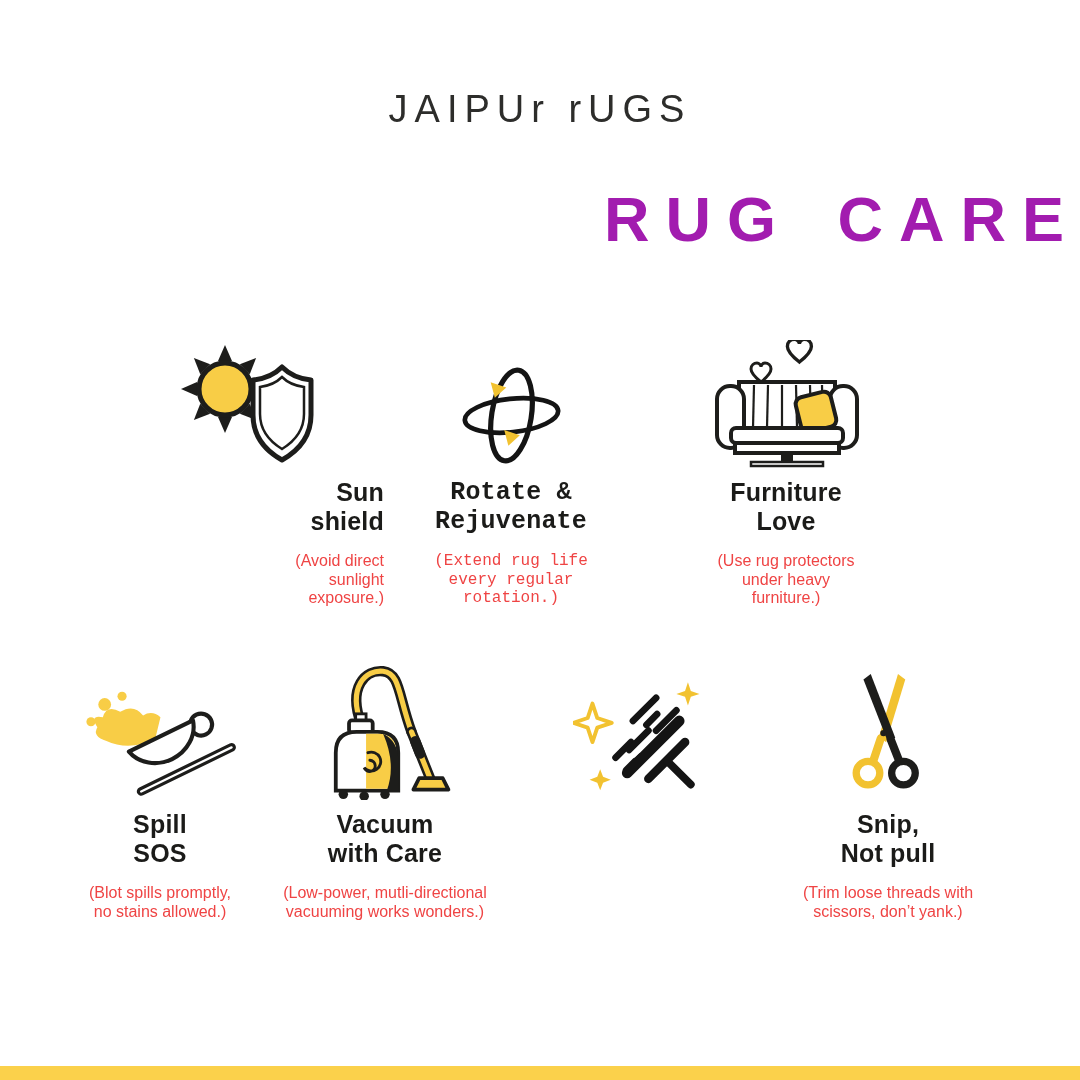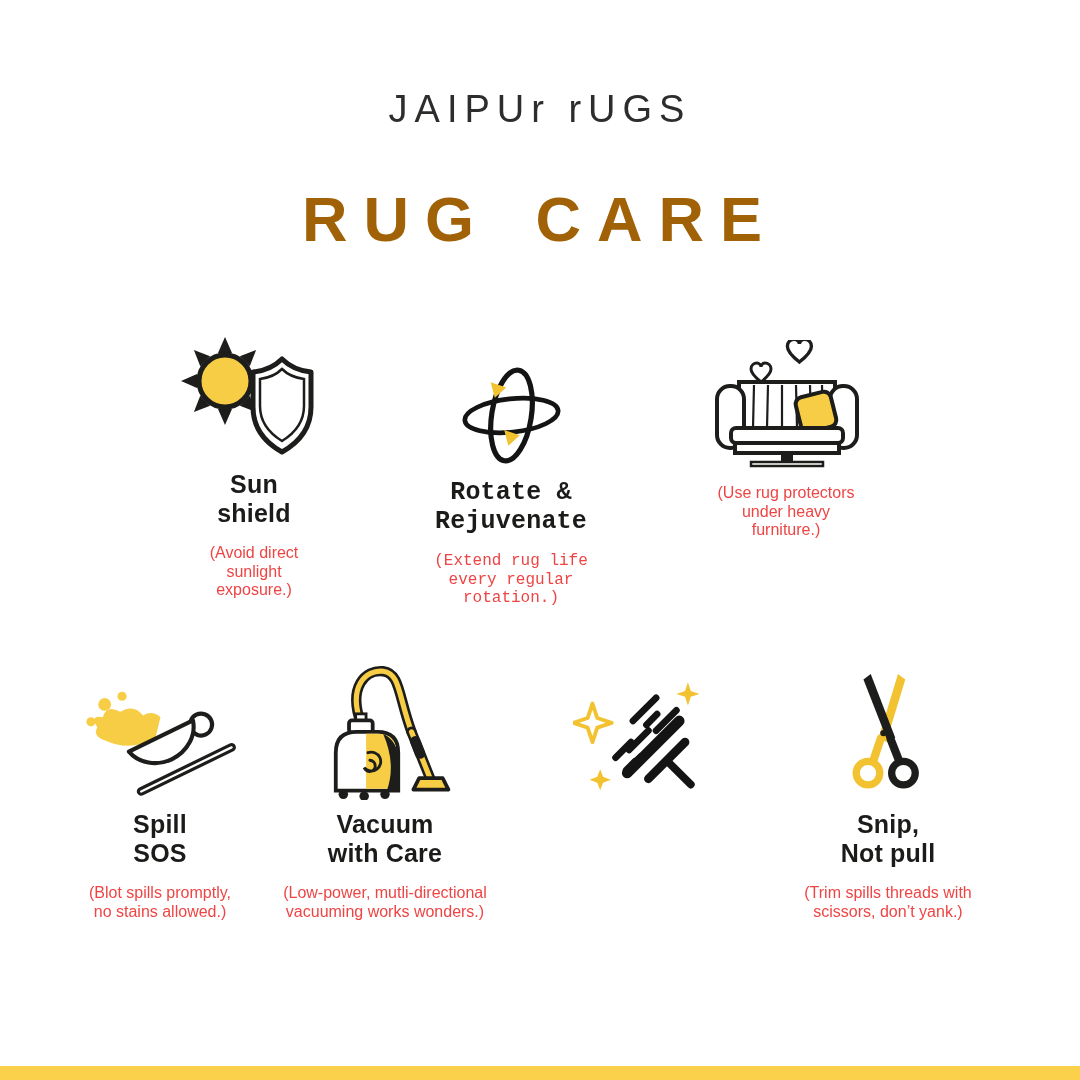--- a/index.html
+++ b/index.html
@@ -7,22 +7,22 @@
     width:1080px;height:1080px;background:#ffffff;
     font-family:"Liberation Sans","DejaVu Sans",sans-serif;
     color:#1d1d1b;overflow:hidden;
   }
   .canvas{position:relative;width:1080px;height:1080px;background:#ffffff;}
   .brand{
     position:absolute;top:88px;left:0;width:1080px;text-align:center;
     font-size:38px;font-weight:400;letter-spacing:7px;color:#2d2d2b;
   }
   .main-title{
-    position:absolute;top:183px;left:0;width:1080px;text-align:center;
-    font-size:63px;font-weight:700;letter-spacing:16px;word-spacing:12px;color:#a16207;
+    position:absolute;top:183px;left:0;width:1080px;text-align:right;
+    font-size:63px;font-weight:700;letter-spacing:16px;word-spacing:12px;color:#a21caf;
     margin:0;
   }
   .card{position:absolute;text-align:center;}
   .icon-box{display:flex;align-items:flex-end;justify-content:center;}
   .row1 .icon-box{height:128px;}
   .row2 .icon-box{height:148px;}
   .card-title{
     margin-top:10px;font-size:25px;font-weight:700;line-height:1.16;
     letter-spacing:0.2px;white-space:pre-line;color:#1b1b19;
   }
@@ -35,21 +35,21 @@
 </style>
 </head>
 <body>
 
 <div class="canvas">
 
   <div class="brand">JAIPUr rUGS</div>
 
   <h1 class="main-title">RUG CARE</h1>
 
-  <div class="card row1" style="left:124px;top:332px;width:260px;">
+  <div class="card row1" style="left:124px;top:340px;width:260px;text-align:right;">
     <div class="icon-box">
       <svg width="150" height="125" viewBox="0 0 150 125">
         <g fill="#1d1d1b">
           <polygon points="39,18 53,18 46,2"></polygon>
           <polygon points="39,18 53,18 46,2" transform="rotate(45 46 46)"></polygon>
           <polygon points="39,18 53,18 46,2" transform="rotate(90 46 46)"></polygon>
           <polygon points="39,18 53,18 46,2" transform="rotate(135 46 46)"></polygon>
           <polygon points="39,18 53,18 46,2" transform="rotate(180 46 46)"></polygon>
           <polygon points="39,18 53,18 46,2" transform="rotate(225 46 46)"></polygon>
           <polygon points="39,18 53,18 46,2" transform="rotate(270 46 46)"></polygon>
@@ -105,20 +105,22 @@
         <rect x="131" y="46" width="27" height="62" rx="13" fill="#ffffff" stroke="#1d1d1b" stroke-width="4"></rect>
         <g transform="translate(117,72) rotate(-14)">
           <rect x="-18" y="-18" width="36" height="36" rx="7" fill="#F8CD46" stroke="#1d1d1b" stroke-width="4"></rect>
         </g>
         <rect x="32" y="88" width="112" height="15" rx="5" fill="#ffffff" stroke="#1d1d1b" stroke-width="4"></rect>
         <rect x="36" y="103" width="104" height="10" fill="#ffffff" stroke="#1d1d1b" stroke-width="4"></rect>
         <rect x="82" y="113" width="12" height="9" fill="#1d1d1b"></rect>
         <rect x="52" y="122" width="72" height="4" fill="#ffffff" stroke="#1d1d1b" stroke-width="2.5"></rect>
       </svg>
     </div>
+    <div class="card-title">Furniture
+Love</div>
     <div class="card-desc">(Use rug protectors
 under heavy
 furniture.)</div>
   </div>
 
   <div class="card row2" style="left:235px;top:652px;width:300px;">
     <div class="icon-box">
       <svg width="152" height="142" viewBox="0 0 160 150">
         <path d="M55,70 C40,30 60,12 78,14 C96,16 94,40 108,78" fill="none" stroke="#1d1d1b" stroke-width="11" stroke-linecap="round"></path>
         <path d="M55,70 C40,30 60,12 78,14 C96,16 94,40 108,78" fill="none" stroke="#F8CD46" stroke-width="5.5" stroke-linecap="round"></path>
@@ -200,18 +202,18 @@
         <g>
           <polygon points="36,4 28,10 55,79 63,74" fill="#1d1d1b"></polygon>
           <line x1="58" y1="76" x2="67" y2="99" stroke="#1d1d1b" stroke-width="9" stroke-linecap="round"></line>
           <circle cx="72" cy="113" r="13" fill="none" stroke="#1d1d1b" stroke-width="8"></circle>
         </g>
         <circle cx="50" cy="69" r="3.5" fill="#1d1d1b"></circle>
       </svg>
     </div>
     <div class="card-title">Snip,
 Not pull</div>
-    <div class="card-desc">(Trim spills threads with
+    <div class="card-desc">(Trim loose threads with
 scissors, don’t yank.)</div>
   </div>
 
   <div class="bottom-bar"></div>
 </div>
 
 </body></html>

